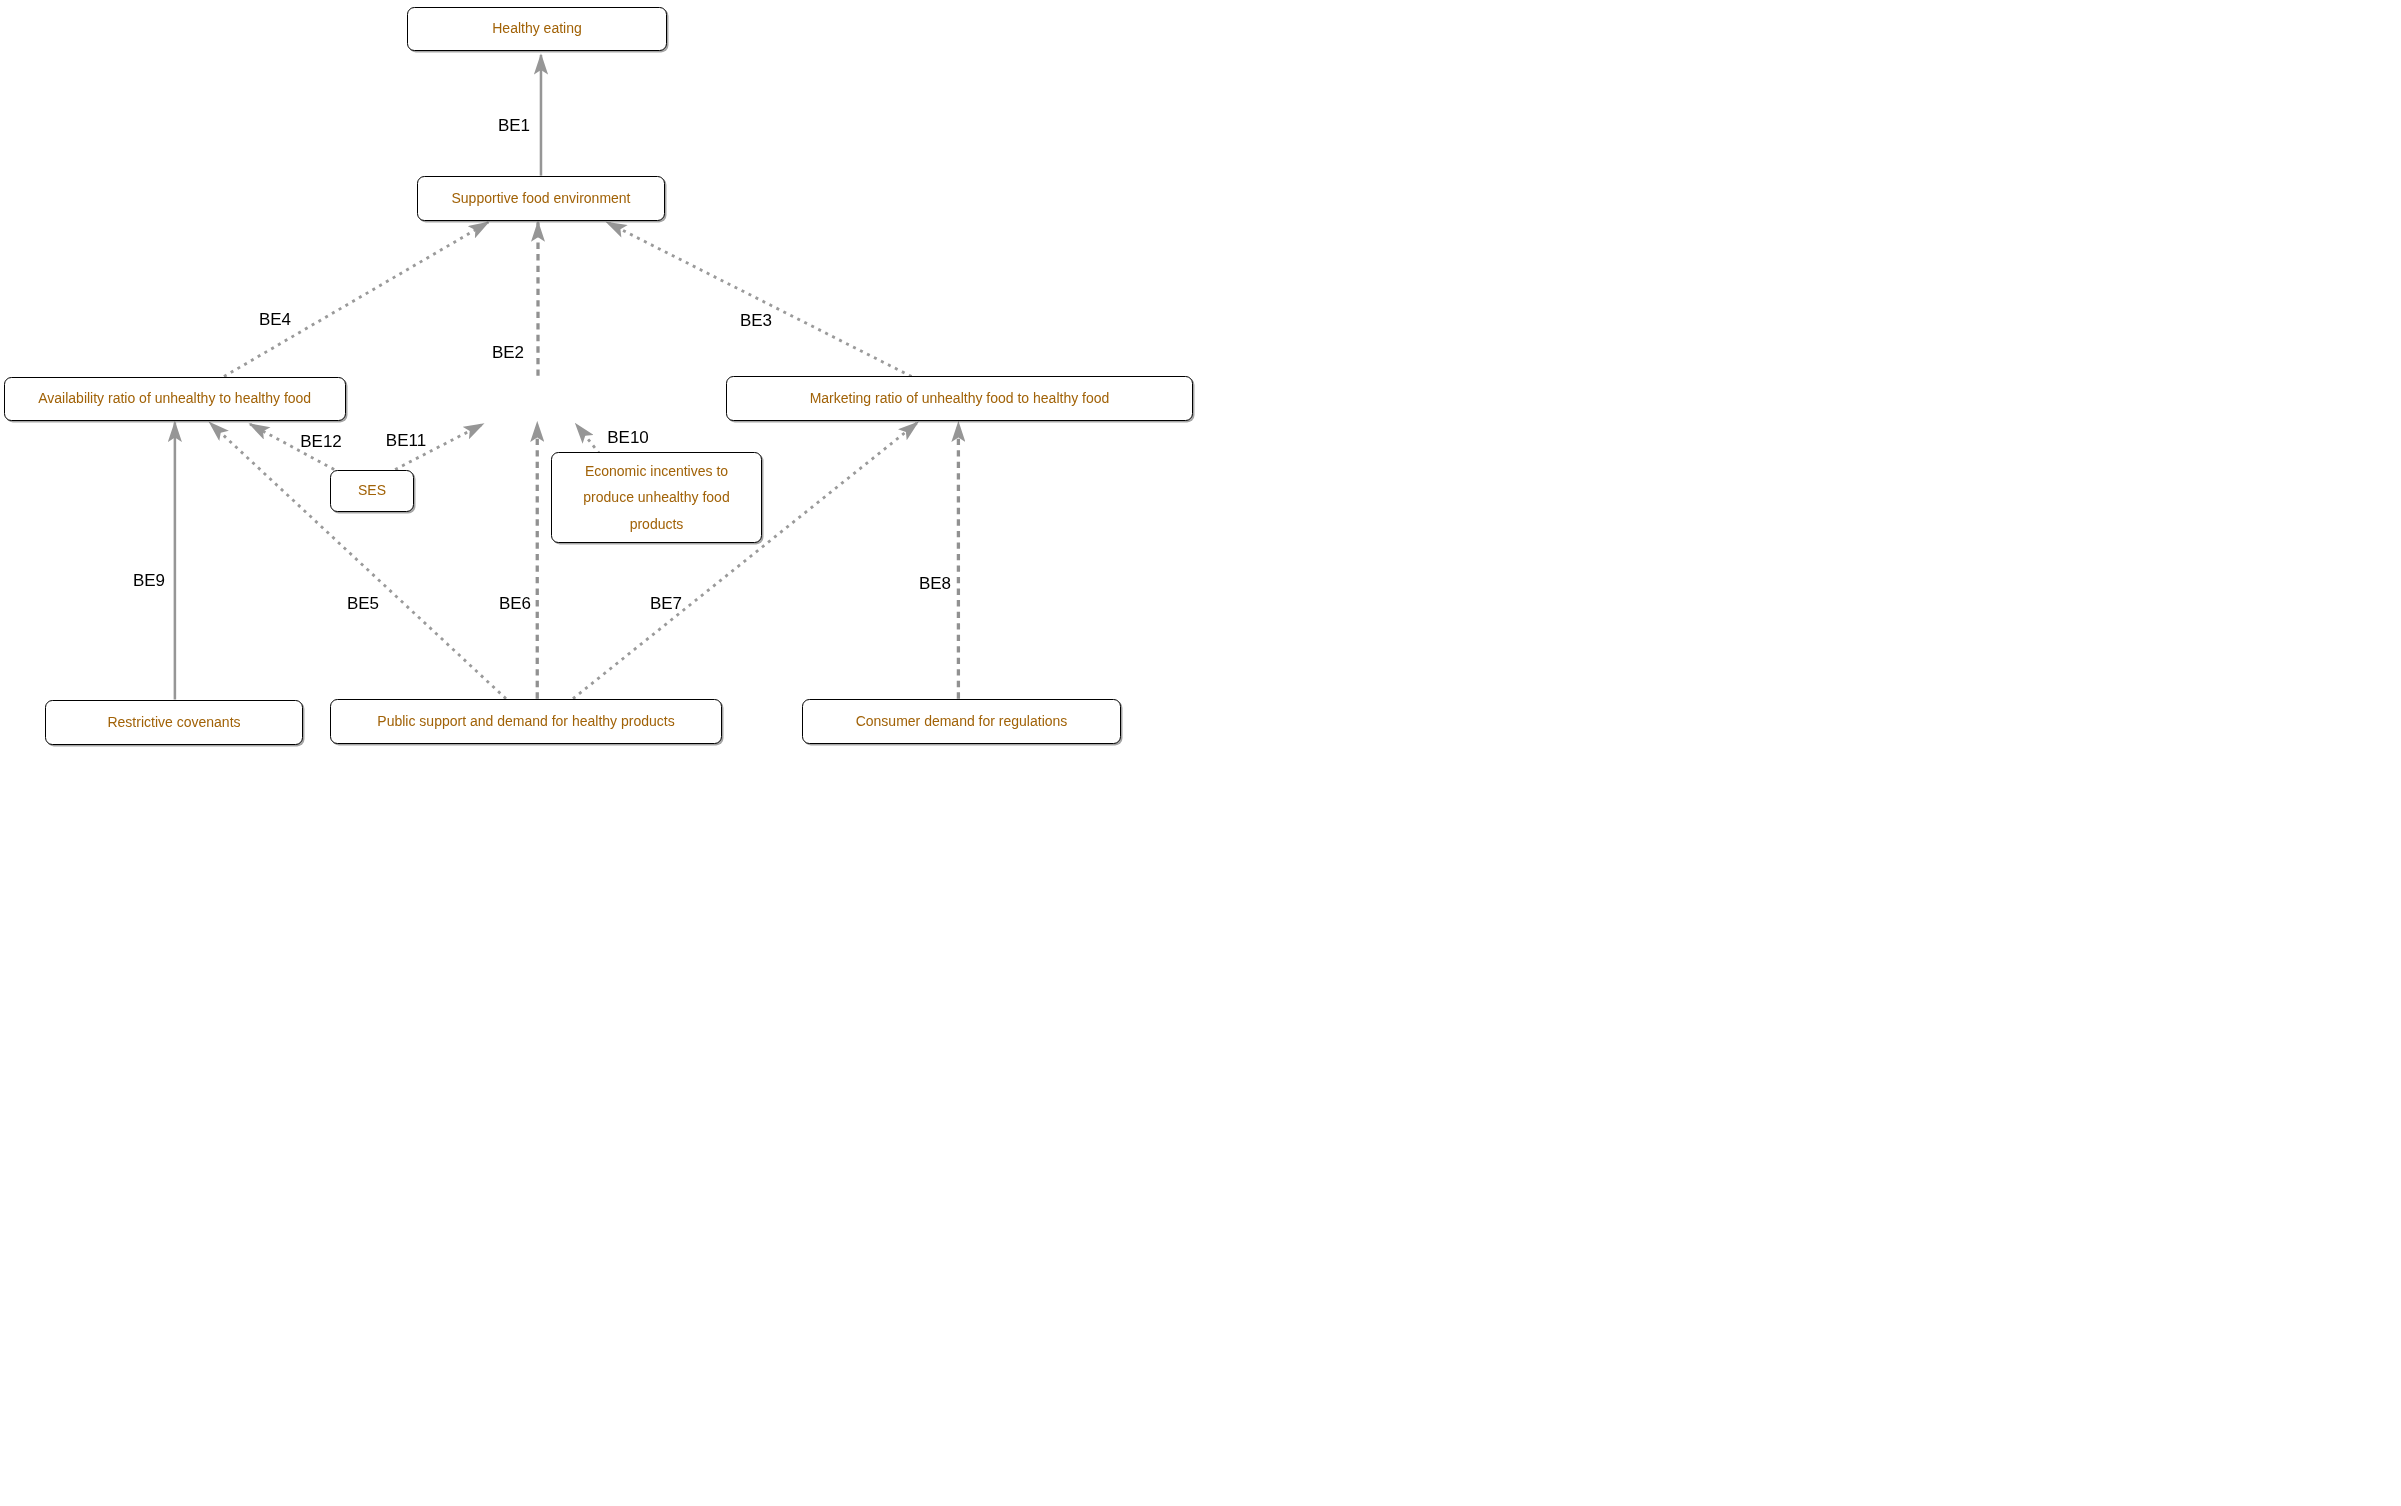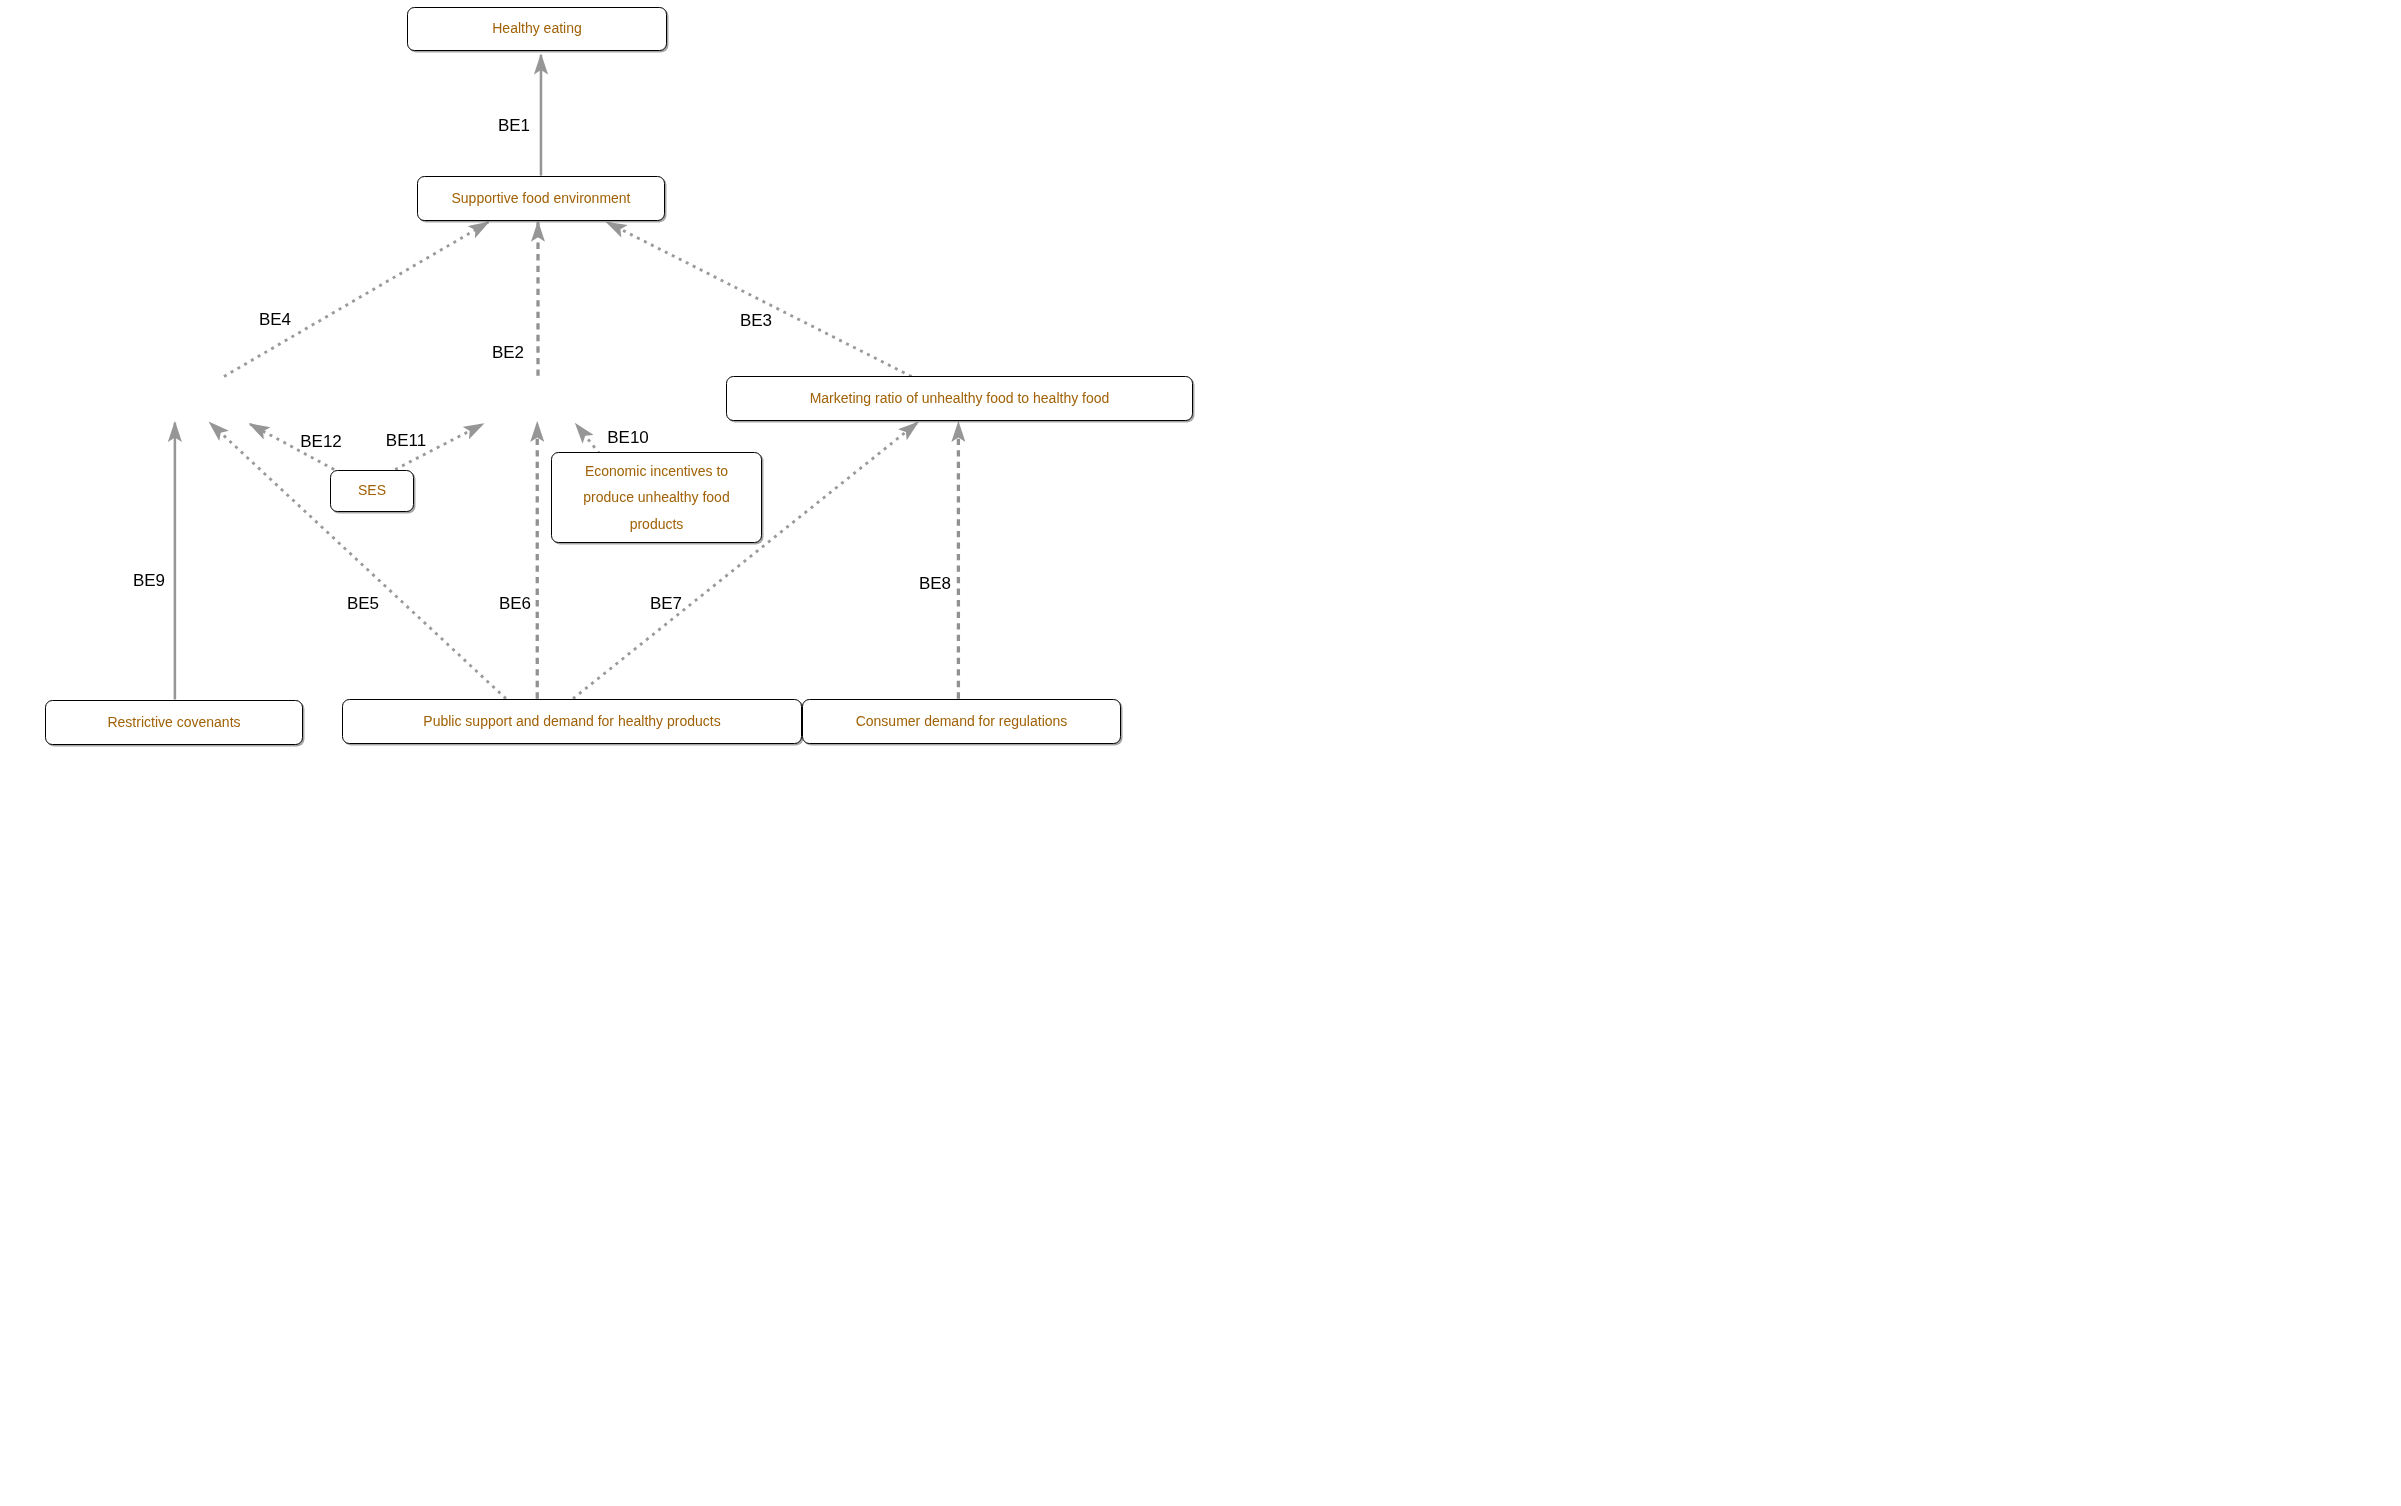--- a/index.html
+++ b/index.html
@@ -57,25 +57,26 @@
       <line x1="770" y1="939" x2="1233" y2="568" class="dot" marker-end="url(#arrowhead)"></line>
       <line x1="1288" y1="939" x2="1288" y2="568" class="dashv" marker-end="url(#arrowhead)"></line>
       <line x1="235" y1="940" x2="235" y2="568" class="solid" marker-end="url(#arrowhead)"></line>
       <line x1="806" y1="610" x2="774" y2="570" class="dot" marker-end="url(#arrowhead)"></line>
       <line x1="531" y1="631" x2="649" y2="570" class="dot" marker-end="url(#arrowhead)"></line>
       <line x1="449" y1="631" x2="336" y2="570" class="dot" marker-end="url(#arrowhead)"></line>
     </svg>
 
   <div class="node" style="left: 407px; top: 6.7px; width: 260px; height: 44px;">Healthy eating</div>
   <div class="node" style="left: 417px; top: 176px; width: 248px; height: 45px;">Supportive food environment</div>
+  <div class="node" style="left: 3.7px; top: 377px; width: 342px; height: 44px;">Availability ratio of unhealthy to healthy food</div>
   <div class="node" style="left: 726px; top: 376px; width: 467px; height: 45px;">Marketing ratio of unhealthy food to healthy food</div>
   <div class="node" style="left: 330px; top: 470px; width: 84px; height: 42px;">SES</div>
   <div class="node wrap" style="left: 551px; top: 452px; width: 211px; height: 91px;">Economic incentives to produce unhealthy food products</div>
   <div class="node" style="left: 45px; top: 700px; width: 258px; height: 45px;">Restrictive covenants</div>
-  <div class="node" style="left: 342px; top: 699px; width: 460px; height: 45px;">Public support and demand for healthy products</div>
+  <div class="node" style="left: 330px; top: 699px; width: 392px; height: 45px;">Public support and demand for healthy products</div>
   <div class="node" style="left: 802px; top: 699px; width: 319px; height: 45px;">Consumer demand for regulations</div>
 
   <span class="edge-label" style="left: 514px; top: 126px; text-align: right;">BE1</span>
   <span class="edge-label" style="left: 508px; top: 320px; margin-top: 33px;">BE2</span>
   <span class="edge-label" style="left: 756px; top: 321px;">BE3</span>
   <span class="edge-label" style="left: 275px; top: 320px;">BE4</span>
   <span class="edge-label" style="left: 363px; top: 604px;">BE5</span>
   <span class="edge-label" style="left: 515px; top: 604px;">BE6</span>
   <span class="edge-label" style="left: 666px; top: 604px;">BE7</span>
   <span class="edge-label" style="left: 935px; top: 584px;">BE8</span>

